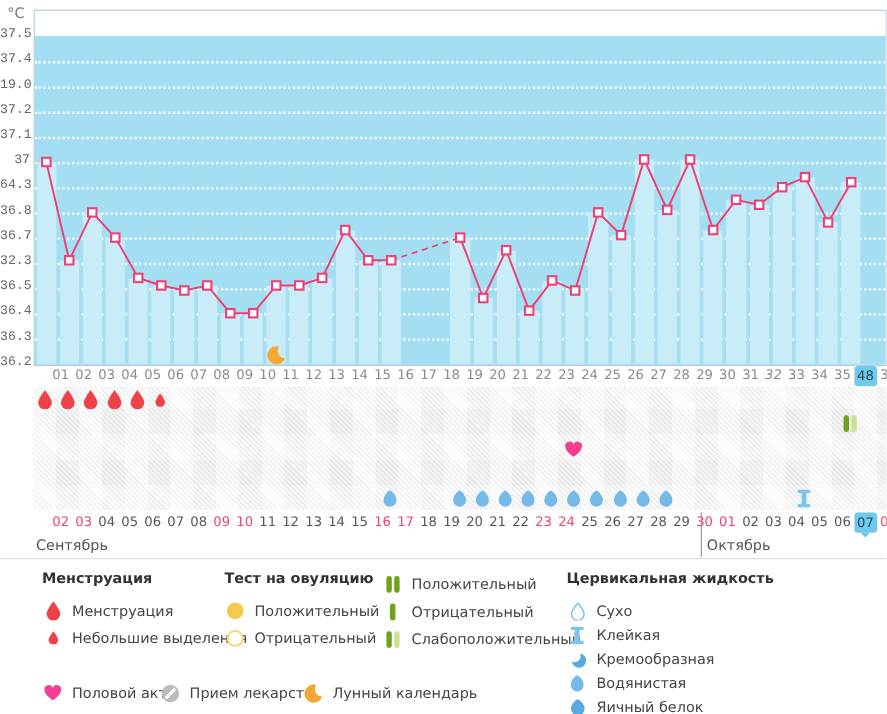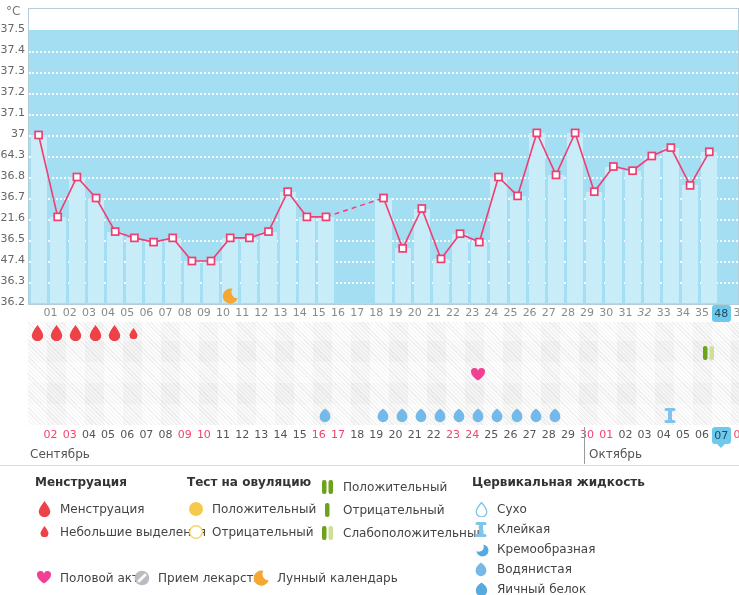--- a/index.html
+++ b/index.html
@@ -1,20 +1,20 @@
 <!DOCTYPE html>
 <html><head>
 <meta charset="utf-8">
 <style>
   html,body{margin:0;padding:0;background:#fff;}
   #app{position:relative;width:739px;height:595px;background:#fff;
        font-family:"DejaVu Sans","Liberation Sans",sans-serif;overflow:hidden;}
   
   .unit-label{position:absolute;left:6px;top:4px;font-size:12px;color:#777;}
-  .ytick{position:absolute;left:0;width:25px;text-align:right;font-size:11px;color:#666;height:14px;line-height:14px;}
+  .ytick{position:absolute;left:0;width:25px;text-align:right;font-size:11px;color:#666;height:14px;line-height:14px;font-family:Liberation Mono, monospace;}
   
   #plot{position:absolute;left:28px;top:8px;width:709px;height:295px;background:#fff;border:1px solid #b5cdd9;}
   #plot-blue{position:absolute;left:0;right:0;top:21px;bottom:0;background:#a4def2;}
   .gridline{position:absolute;left:0;right:0;height:0;border-top:2px dotted rgba(255,255,255,.9);}
   .bar{position:absolute;background:#c9ecf9;}
   #line-svg{position:absolute;left:0;top:0;}
   .in-chart-icon{position:absolute;}
   
   #dayrow,#daterow{position:absolute;left:28px;width:711px;height:17px;margin-left:13px;}
   #dayrow{top:305px;}
@@ -46,30 +46,30 @@
   svg{display:block;}
 </style>
 </head>
 <body>
 
 <div id="app">
   <span class="unit-label">°C</span>
   <div id="yaxis">
       <div class="ytick" style="top: 22px;">37.5</div>
       <div class="ytick" style="top: 43px;">37.4</div>
-      <div class="ytick" style="top: 64px;">37.3</div>
+      <div class="ytick" style="top: 64px;">19.0</div>
       <div class="ytick" style="top: 85px;">37.2</div>
       <div class="ytick" style="top: 106px;">37.1</div>
       <div class="ytick" style="top: 127px;">37</div>
       <div class="ytick" style="top: 148px;">64.3</div>
       <div class="ytick" style="top: 169px;">36.8</div>
       <div class="ytick" style="top: 190px;">36.7</div>
-      <div class="ytick" style="top: 211px;">21.6</div>
+      <div class="ytick" style="top: 211px;">32.3</div>
       <div class="ytick" style="top: 232px;">36.5</div>
-      <div class="ytick" style="top: 253px;">47.4</div>
+      <div class="ytick" style="top: 253px;">36.4</div>
       <div class="ytick" style="top: 274px;">36.3</div>
       <div class="ytick" style="top: 295px;">36.2</div>
     </div>
 
   <div id="plot">
     <div id="plot-blue"></div>
     <div id="gridlines">
         <div class="gridline" style="top: 42px;"></div>
         <div class="gridline" style="top: 63px;"></div>
         <div class="gridline" style="top: 84px;"></div>

